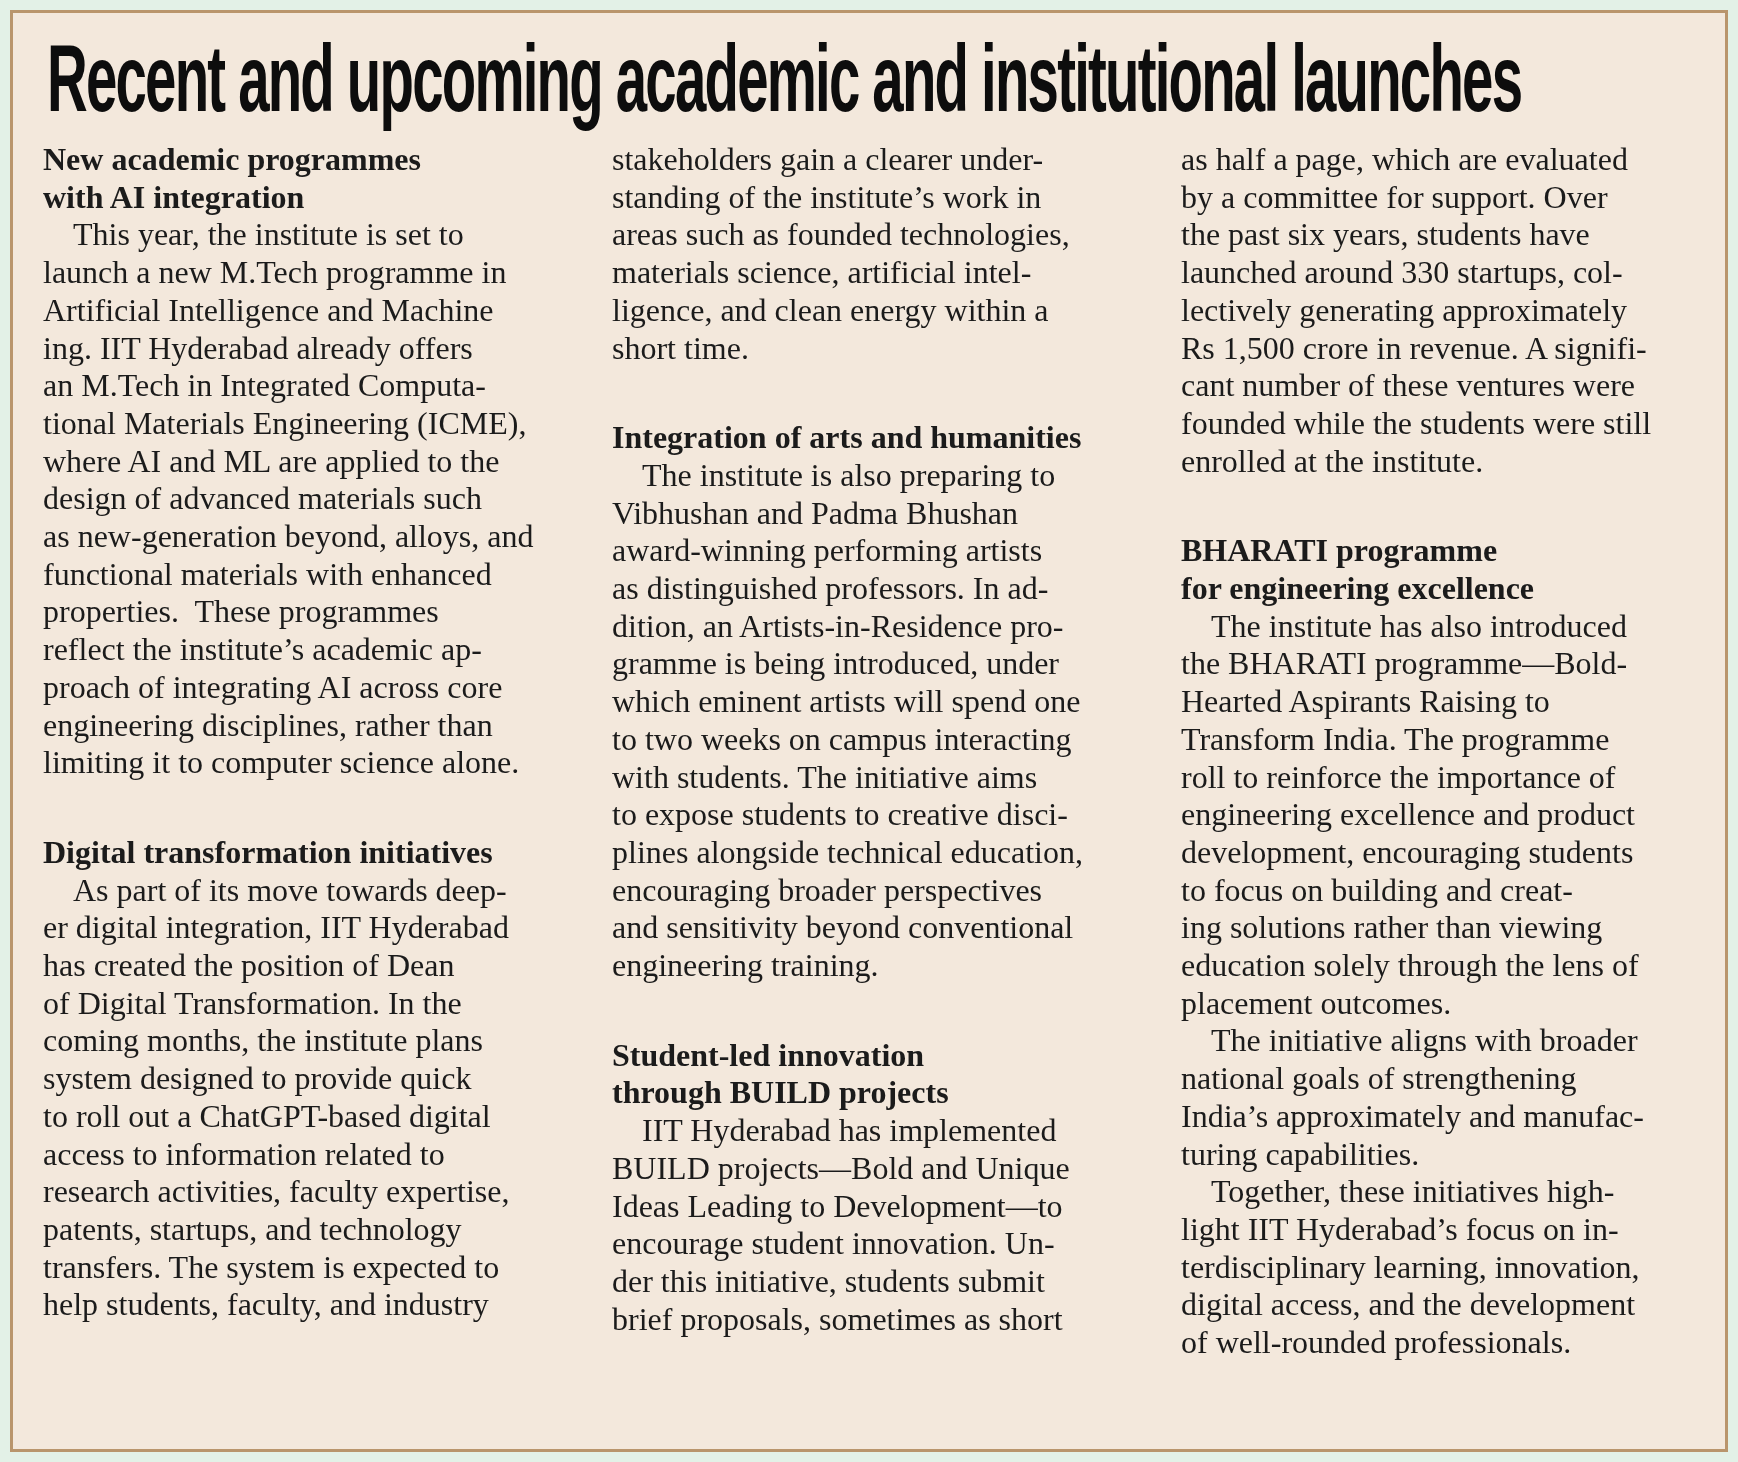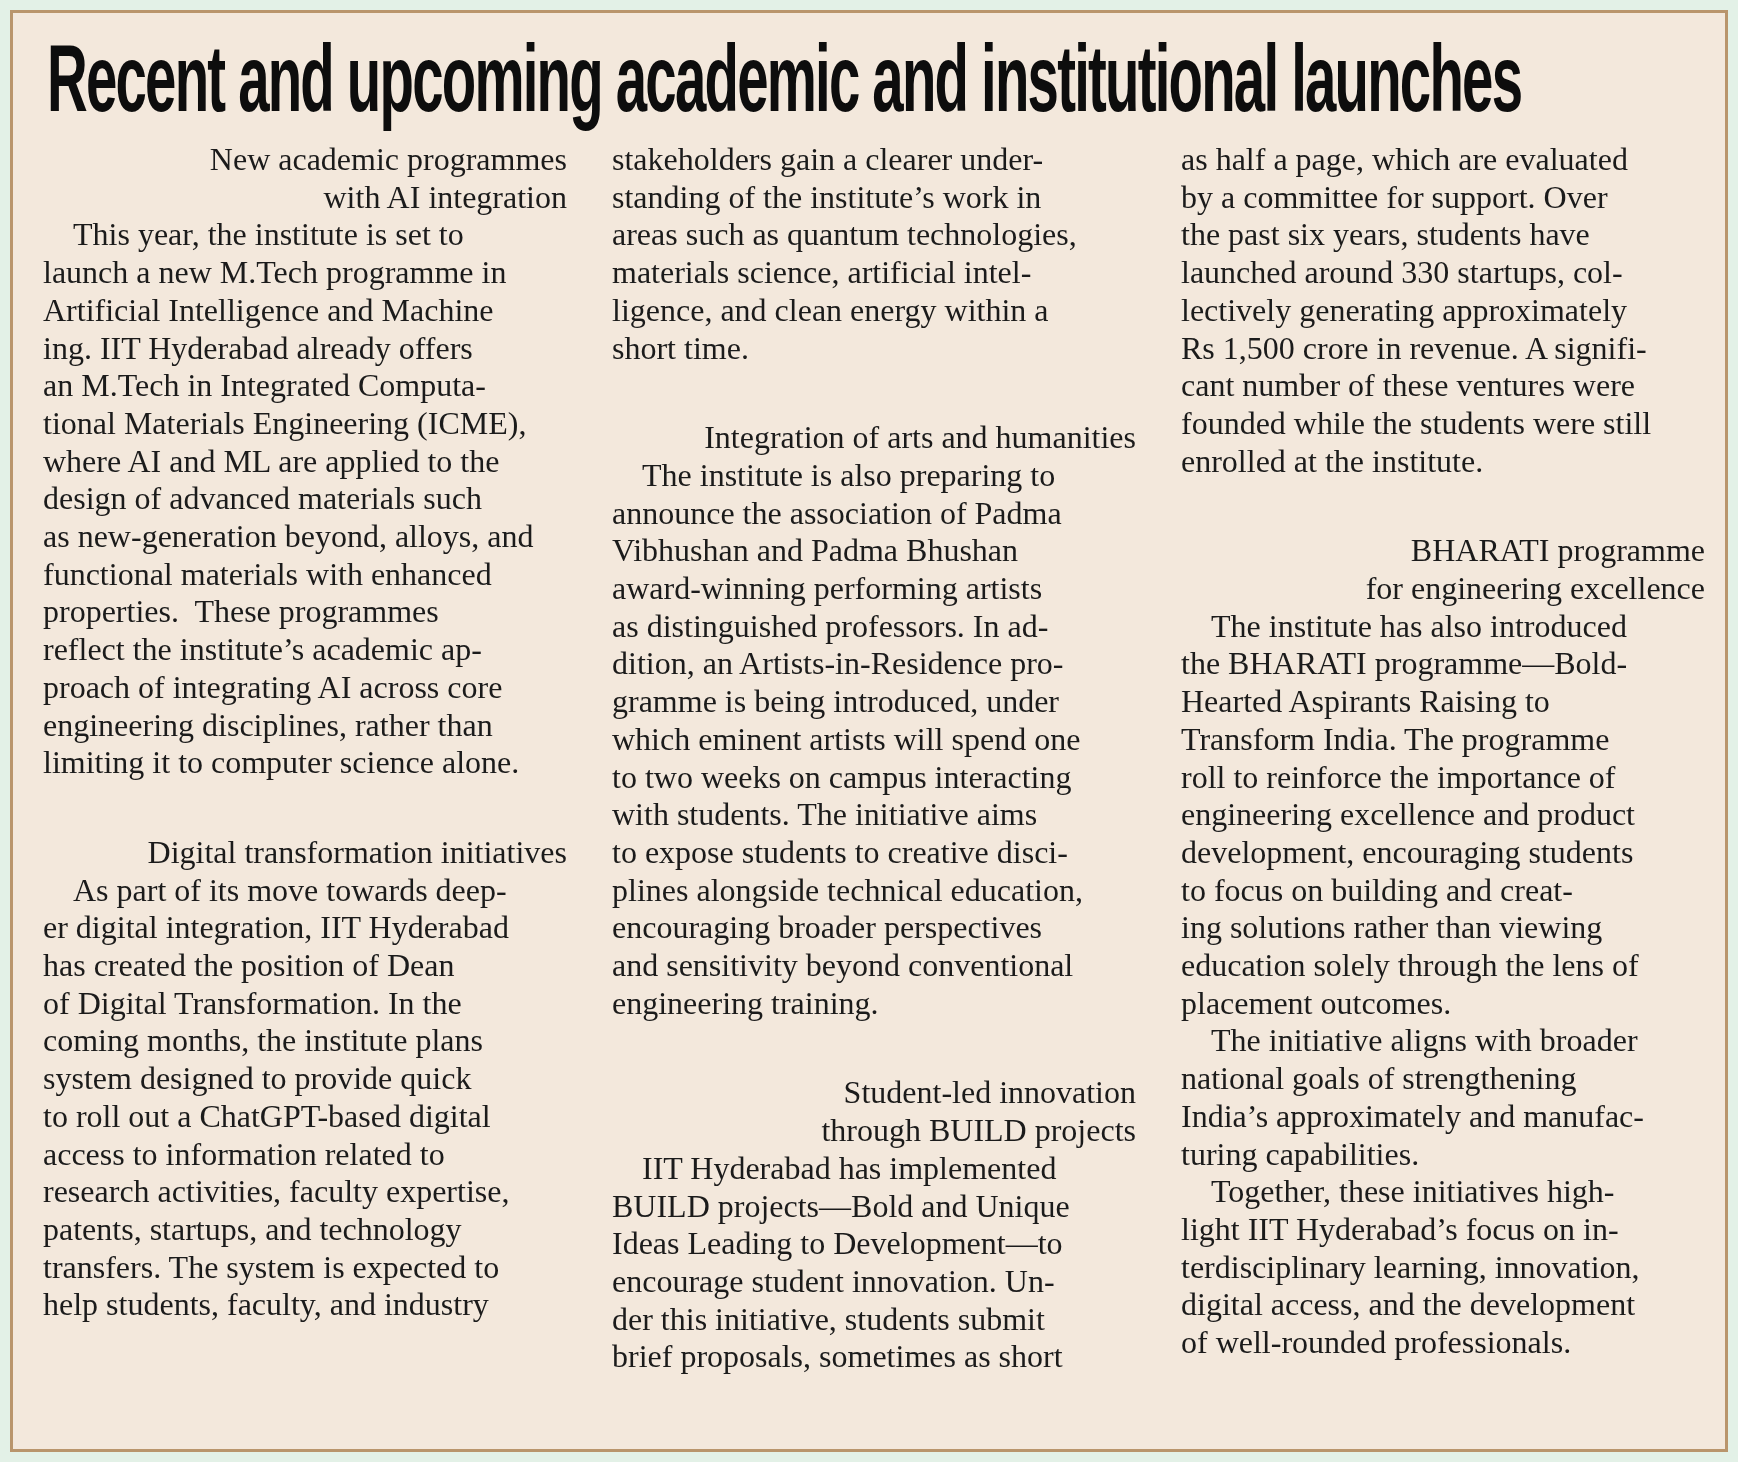--- a/index.html
+++ b/index.html
@@ -40,21 +40,21 @@
   .columns {
     display: flex;
     gap: 45px;
     margin-left: 4px;
   }
   .column {
     flex: 0 0 524px;
     width: 524px;
   }
   .block { color: var(--text-color); }
-  .block.heading { font-weight: 400; text-align: right; }
+  .block.heading { font-weight: 700; }
   .block.heading:not(:first-child) { margin-top: 52px; }
   .line {
     font-size: 32px;
     line-height: 37.7px;
     white-space: pre;
   }
   .block.indent .line:first-child { padding-left: 30px; }
 </style>
 </head>
 <body>
@@ -99,31 +99,30 @@
           <div class="line">research activities, faculty expertise,</div>
           <div class="line">patents, startups, and technology</div>
           <div class="line">transfers. The system is expected to</div>
           <div class="line">help students, faculty, and industry</div>
         </div>
       </div>
       <div class="column">
         <div class="block paragraph">
           <div class="line">stakeholders gain a clearer under-</div>
           <div class="line">standing of the institute’s work in</div>
-          <div class="line">areas such as quantum technologies,</div>
+          <div class="line">areas such as founded technologies,</div>
           <div class="line">materials science, artificial intel-</div>
           <div class="line">ligence, and clean energy within a</div>
           <div class="line">short time.</div>
         </div>
         <div class="block heading">
           <div class="line">Integration of arts and humanities</div>
         </div>
         <div class="block paragraph indent">
           <div class="line">The institute is also preparing to</div>
-          <div class="line">announce the association of Padma</div>
           <div class="line">Vibhushan and Padma Bhushan</div>
           <div class="line">award-winning performing artists</div>
           <div class="line">as distinguished professors. In ad-</div>
           <div class="line">dition, an Artists-in-Residence pro-</div>
           <div class="line">gramme is being introduced, under</div>
           <div class="line">which eminent artists will spend one</div>
           <div class="line">to two weeks on campus interacting</div>
           <div class="line">with students. The initiative aims</div>
           <div class="line">to expose students to creative disci-</div>
           <div class="line">plines alongside technical education,</div>

